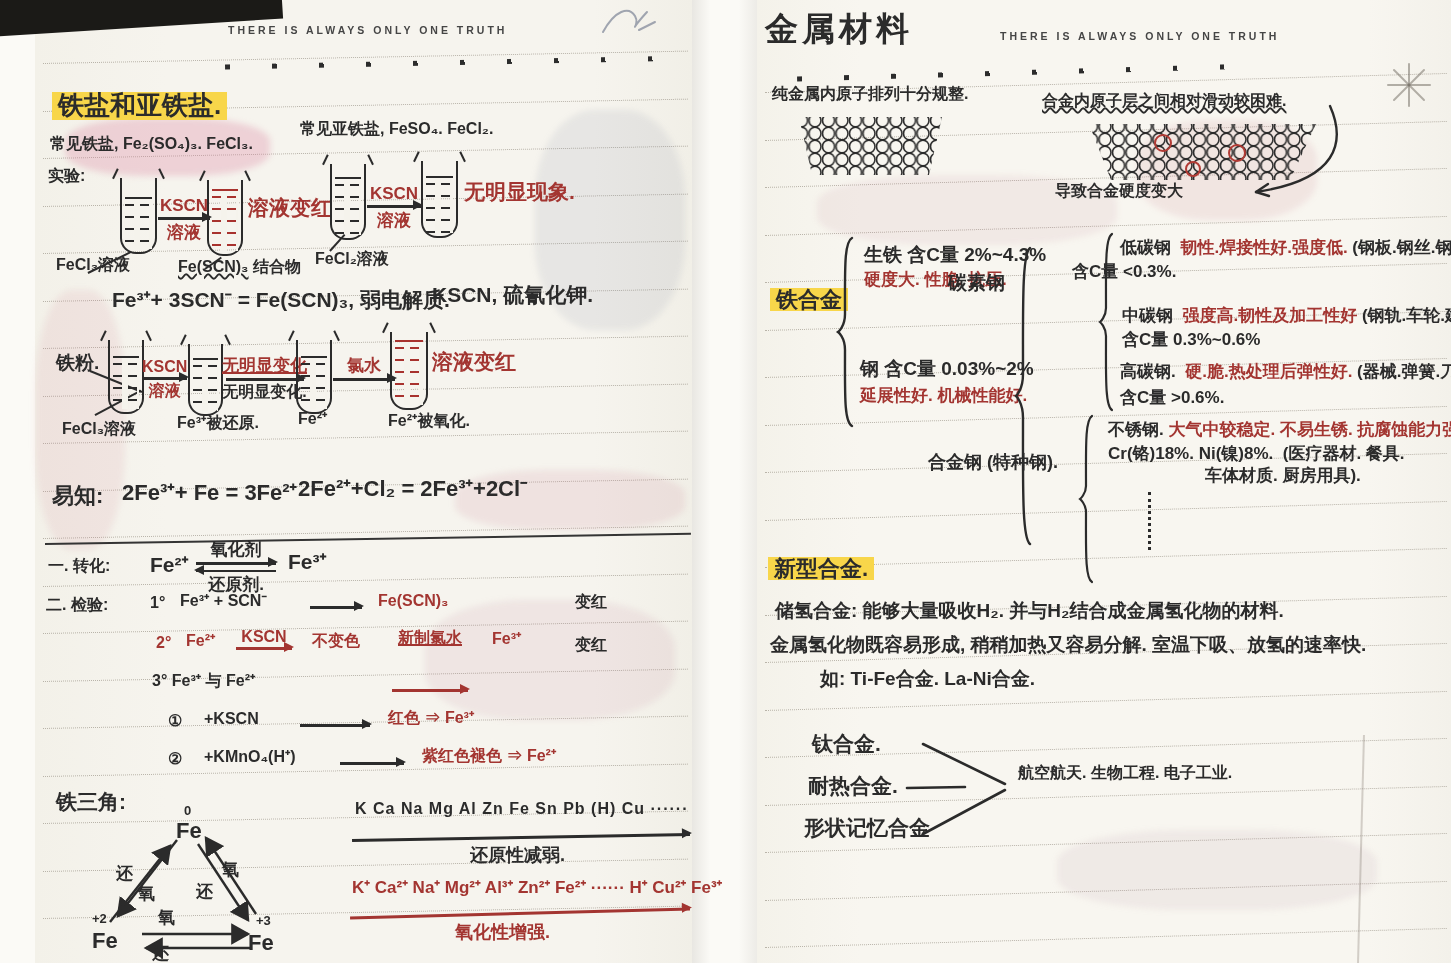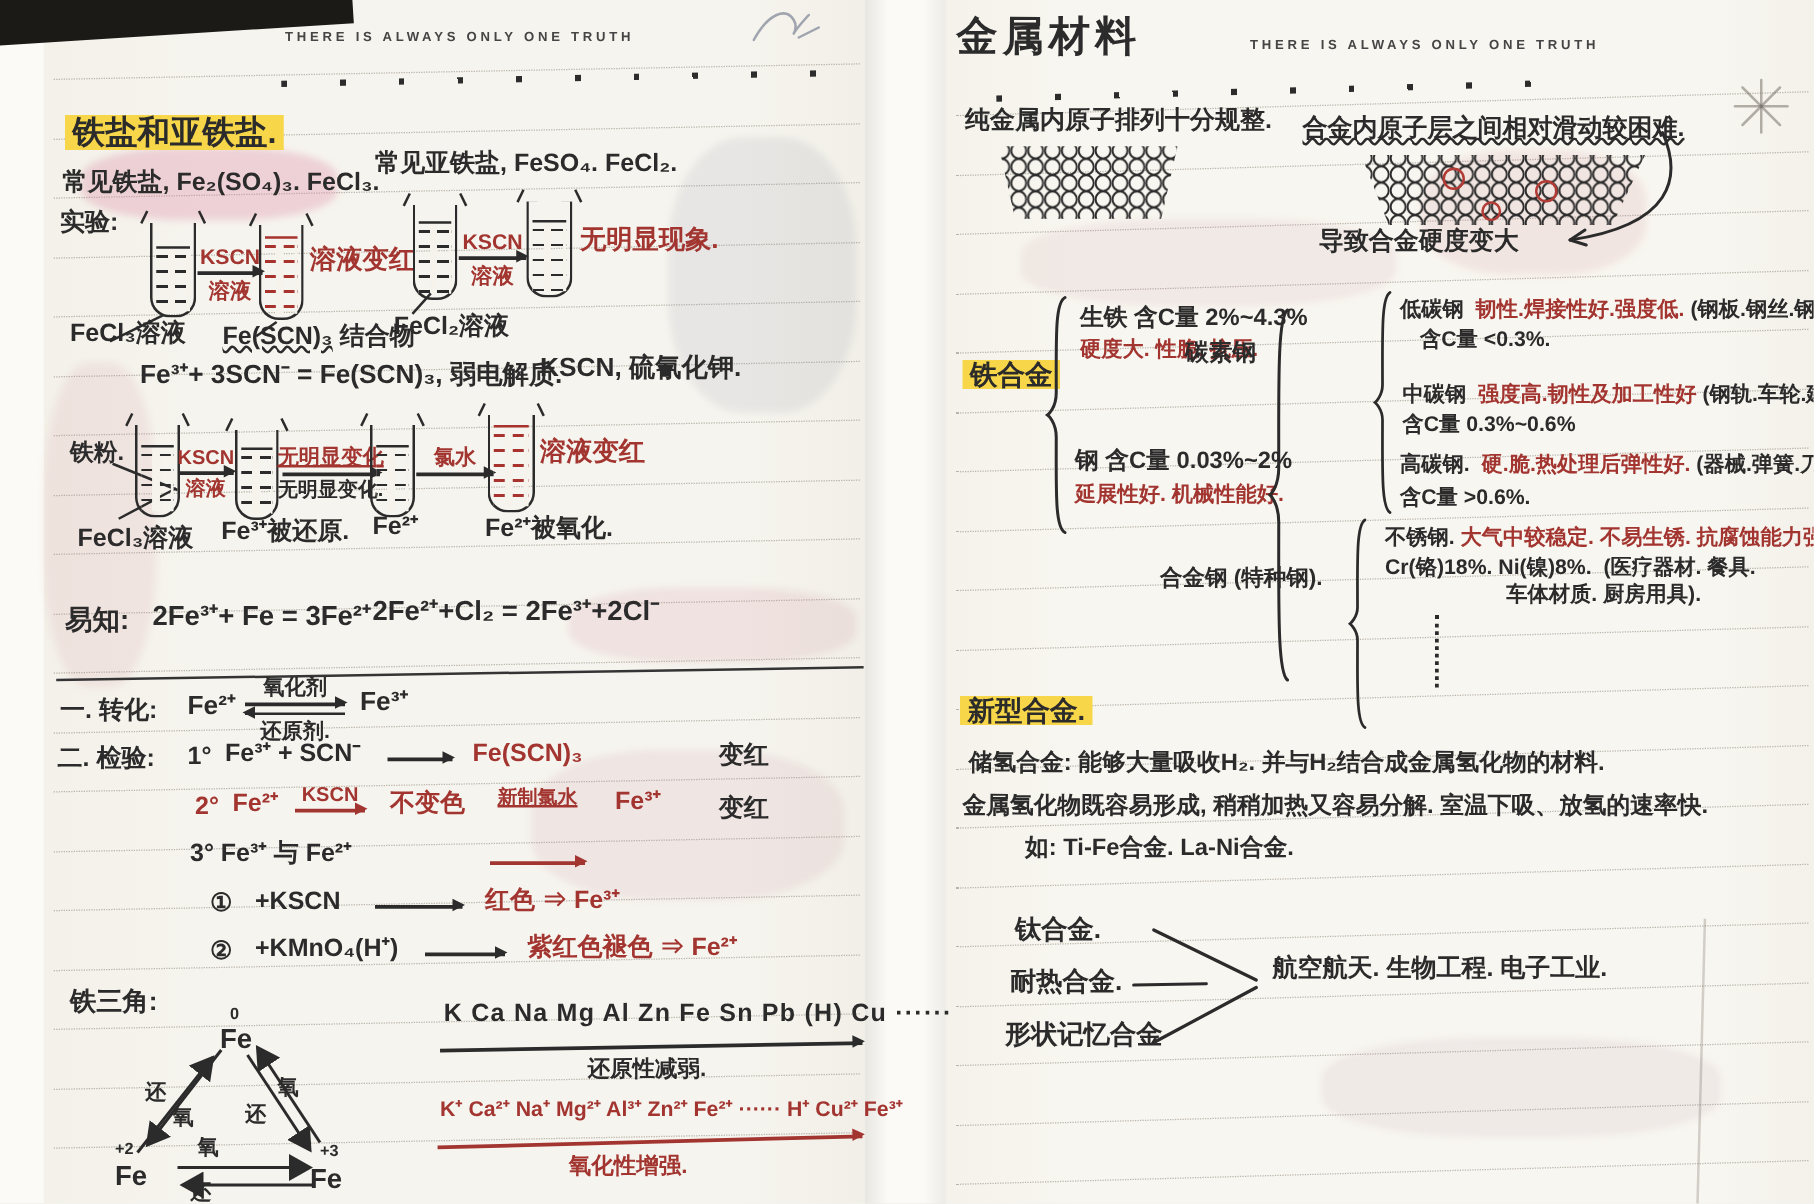--- a/index.html
+++ b/index.html
@@ -5,21 +5,21 @@
   html,body{margin:0;padding:0;background:#e9e7e1;}
   .scan{position:relative;width:1451px;height:963px;background:#fbfaf6;overflow:hidden;
         font-family:Liberation Sans, sans-serif;color:var(--ink);}
   :root{--ink:#2b2b2b;--red:#a33531;--paper:#f5f3ec;--paper2:#f7f5ef;--hl:#f8d64a;}
   .page{position:absolute;top:0;height:963px;}
   .page-left{left:35px;width:657px;background:linear-gradient(to right,#f3f1e9,#f6f4ee 20%,#f6f4ee 85%,#f1efe7);}
   .page-right{left:757px;width:694px;background:linear-gradient(to right,#f4f2ea,#f8f6f0 15%,#f8f6f0 88%,#f3f1ea);}
   .abs{position:absolute;white-space:nowrap;line-height:1.15;}
   .ink{color:var(--ink);} .red{color:var(--red);} .b{font-weight:600;}
   .t10{font-size:10.5px;} .t17{font-size:17px;} .t18{font-size:18px;} .t19{font-size:19px;}
-  .t20{font-size:20px;} .t21{font-size:21px;} .t22{font-size:22px;} .t26{font-size:26px;} .t33{font-size:33px;}
+  .t20{font-size:16px;} .t21{font-size:21px;} .t22{font-size:22px;} .t26{font-size:26px;} .t33{font-size:33px;}
   .motto{font-weight:bold;letter-spacing:3px;color:#454545;}
   .hl{background:linear-gradient(transparent 6%,var(--hl) 6% 94%,transparent 94%);padding:1px 6px;}
   .wavy{text-decoration:underline wavy 1.5px;}
   .undl{text-decoration:underline 2px;}
   .rule{position:absolute;left:8px;right:4px;border-top:1.6px dotted rgba(125,118,103,.5);}
   .page-left .rule{transform:rotate(-1.1deg);transform-origin:0 50%;}
   .page-right .rule{transform:rotate(-1.6deg);transform-origin:0 50%;}
   .dotrow{position:absolute;height:4.5px;background:repeating-linear-gradient(to right,#2c2c2c 0 4.5px,transparent 4.5px 47px);}
   
   .tube{position:absolute;border:2.6px solid var(--ink);border-top:none;border-radius:0 0 16px 16px;}
@@ -327,21 +327,21 @@
 
   <span class="abs t19 b" style="left:948px;top:272px;">碳素钢</span>
   <svg style="left:1014px;top:246px;" width="18" height="300" viewBox="0 0 18 300">
     <path d="M16,2 C8,8 9,60 9,128 C9,144 2,150 2,150 C2,150 9,156 9,172 C9,240 8,292 16,298" stroke="#2b2b2b" stroke-width="2.4" fill="none" stroke-linecap="round"></path>
   </svg>
   <svg style="left:1098px;top:232px;" width="16" height="180" viewBox="0 0 16 180">
     <path d="M14,2 C7,6 8,36 8,76 C8,85 2,90 2,90 C2,90 8,95 8,104 C8,144 7,174 14,178" stroke="#2b2b2b" stroke-width="2.2" fill="none" stroke-linecap="round"></path>
   </svg>
 
   <span class="abs t17 b" style="left:1120px;top:238px;"><span>低碳钢</span>&nbsp; <span class="red">韧性.焊接性好.强度低.</span> <span>(钢板.钢丝.钢管)</span></span>
-  <span class="abs t17 b" style="left:1136px;top:262px;">含C量 &lt;0.3%.</span>
+  <span class="abs t17 b" style="left:1072px;top:262px;">含C量 &lt;0.3%.</span>
   <span class="abs t17 b" style="left:1122px;top:306px;"><span>中碳钢</span>&nbsp; <span class="red">强度高.韧性及加工性好</span> <span>(钢轨.车轮.建材).</span></span>
   <span class="abs t17 b" style="left:1122px;top:330px;">含C量 0.3%~0.6%</span>
   <span class="abs t17 b" style="left:1120px;top:362px;"><span>高碳钢.</span>&nbsp; <span class="red">硬.脆.热处理后弹性好.</span> <span>(器械.弹簧.刀具).</span></span>
   <span class="abs t17 b" style="left:1120px;top:388px;">含C量 &gt;0.6%.</span>
 
   <span class="abs t18 b" style="left:928px;top:452px;">合金钢 (特种钢).</span>
   <svg style="left:1078px;top:414px;" width="16" height="170" viewBox="0 0 16 170">
     <path d="M14,2 C7,6 8,34 8,72 C8,80 2,85 2,85 C2,85 8,90 8,98 C8,136 7,164 14,168" stroke="#2b2b2b" stroke-width="2.2" fill="none" stroke-linecap="round"></path>
   </svg>
   <span class="abs t17 b" style="left:1108px;top:420px;"><span>不锈钢.</span> <span class="red">大气中较稳定. 不易生锈. 抗腐蚀能力强.</span></span>

